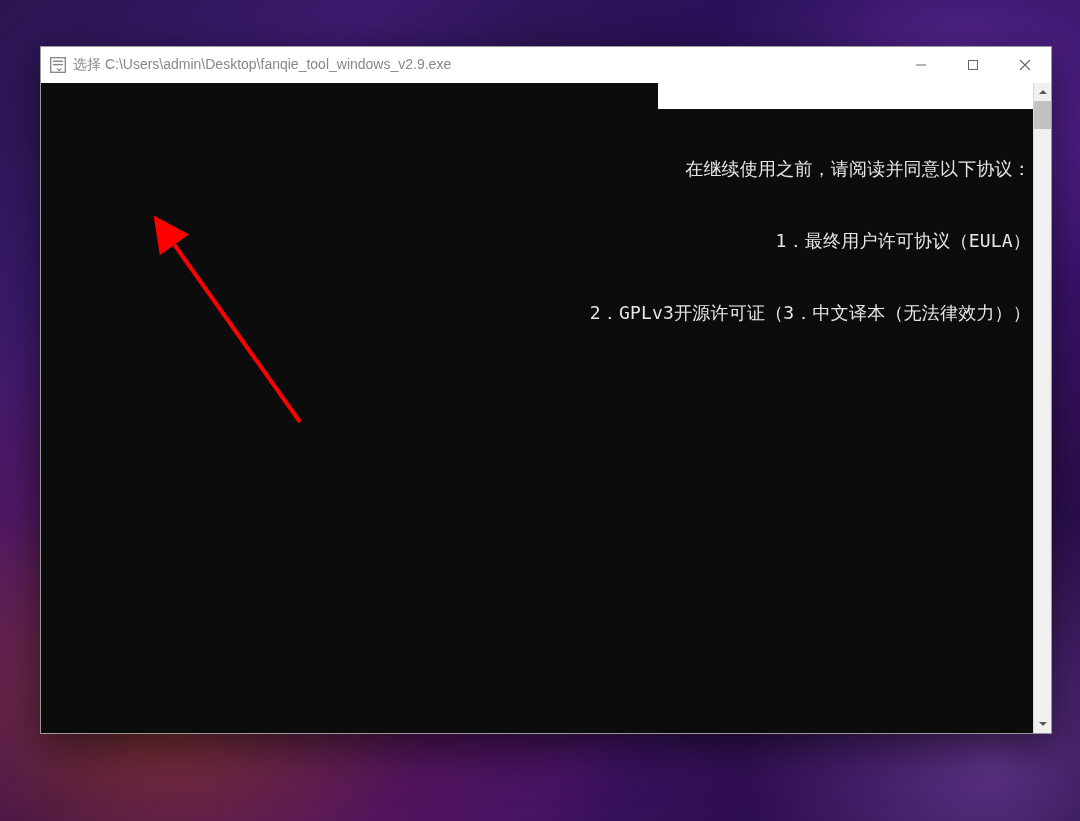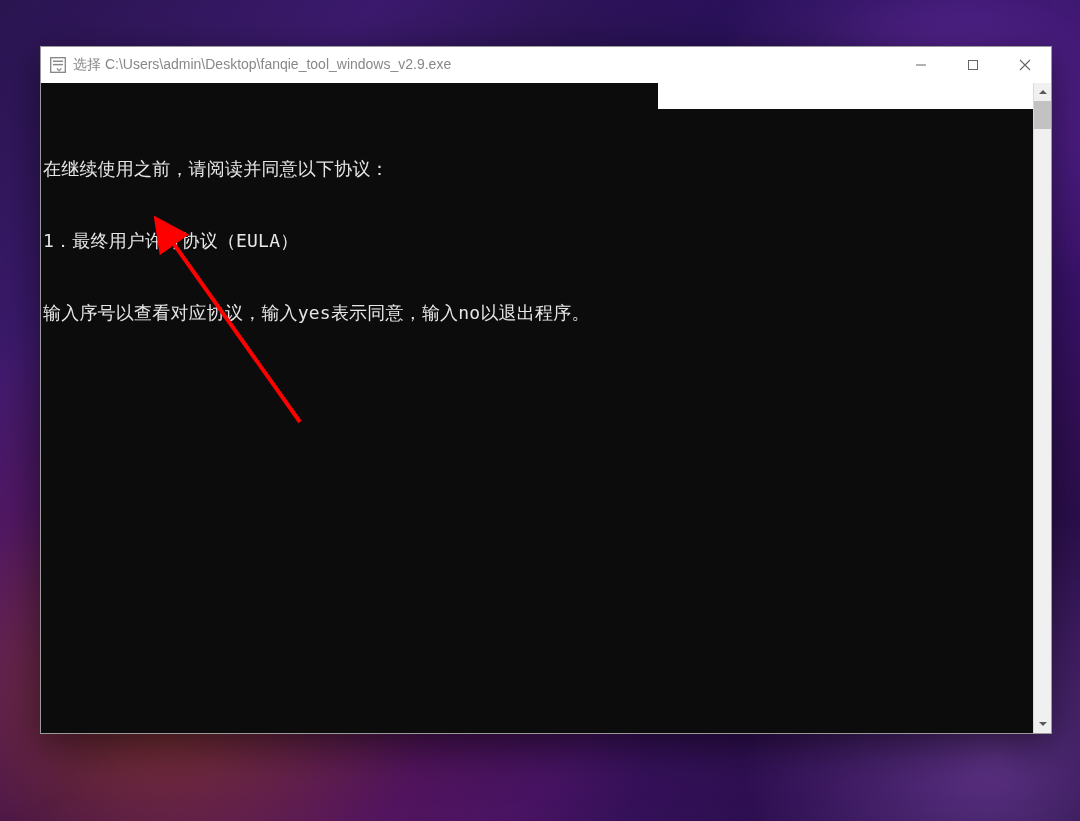--- a/index.html
+++ b/index.html
@@ -79,20 +79,21 @@
       background: #0c0c0c;
       color: #e6e6e6;
       font-family: "NSimSun","SimSun","Consolas",monospace;
       font-size: 18px;
       line-height: 24px;
       letter-spacing: 0.2px;
       padding: 2px 2px;
       white-space: pre-wrap;
       overflow: hidden;
       position: relative;
+      text-align: right;
     }
     .console .line { display: block; }
     .console .inactive-band {
       position: absolute;
       top: 0;
       right: 0;
       height: 26px;
       width: 375px;
       background: #ffffff;
       pointer-events: none;
@@ -167,21 +168,21 @@
           </svg>
       </div>
     </div>
   </div>
 
   <div class="client-area">
     <div class="console">
       <div class="inactive-band"></div>
       <span class="line">在继续使用之前，请阅读并同意以下协议：</span>
       <span class="line">1．最终用户许可协议（EULA）</span>
-      <span class="line">输入序号以查看对应协议，输入yes表示同意，输入no以退出程序。</span>
+      <span class="line">2．GPLv3开源许可证（3．中文译本（无法律效力））</span>
     </div>
 
     <div class="scrollbar">
       <div class="sb-btn">
         <svg viewBox="0 0 10 10" width="10" height="10">
             <path d="M1 7 L5 3 L9 7 Z" fill="currentColor"></path>
           </svg>
       </div>
       <div class="sb-track">
         <div class="sb-thumb"></div>

